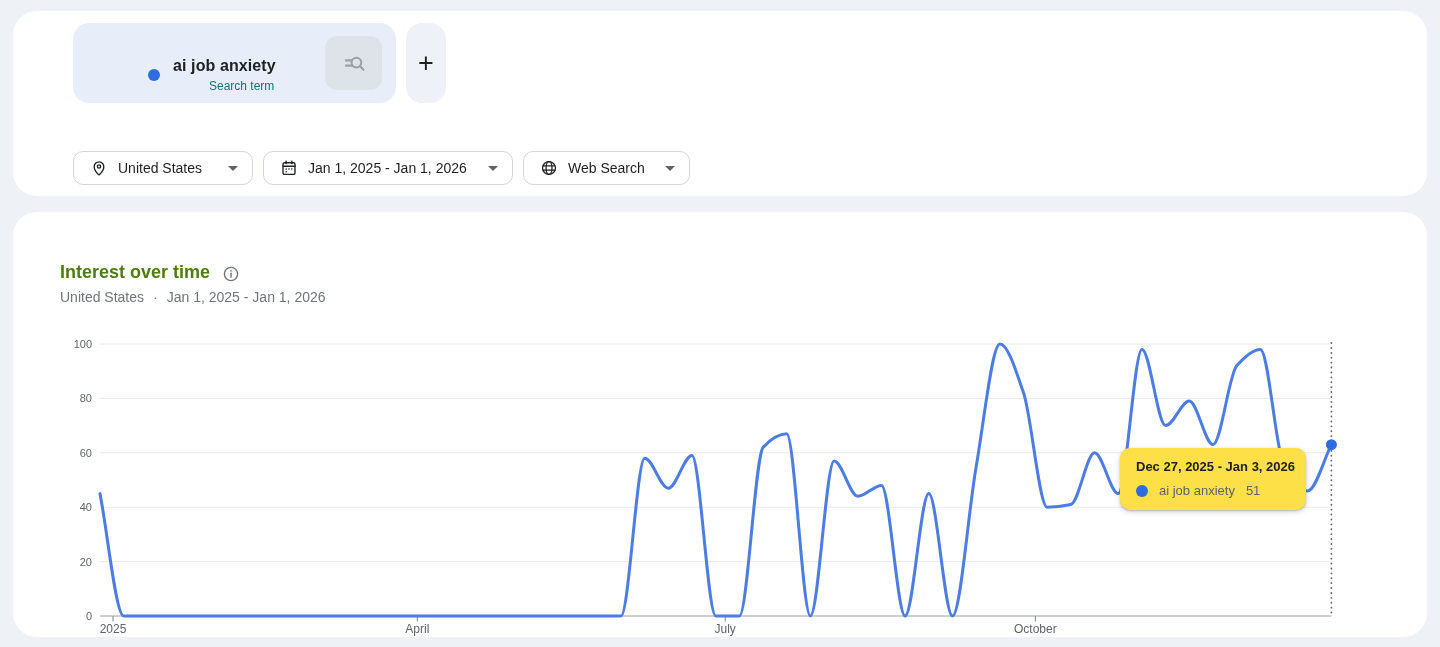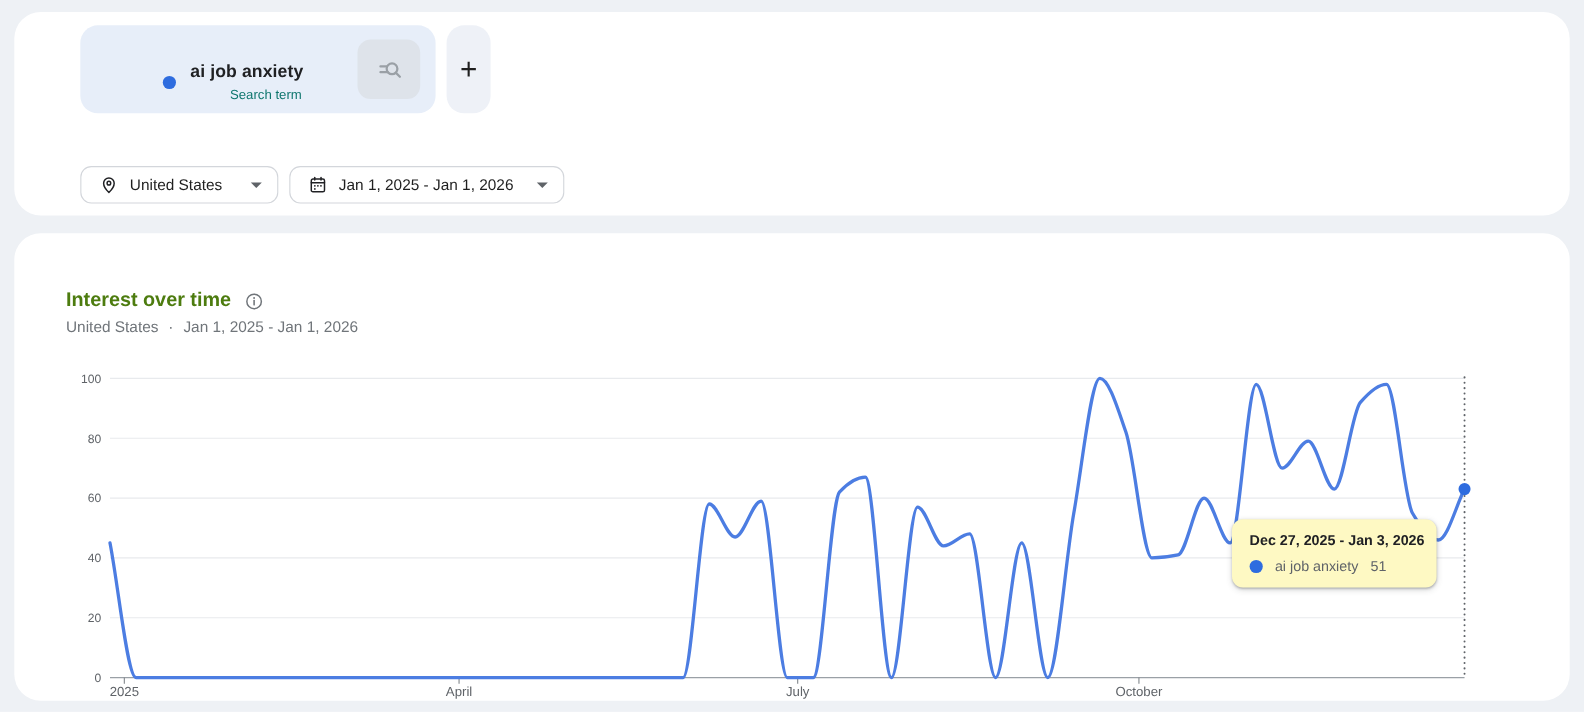--- a/index.html
+++ b/index.html
@@ -36,21 +36,21 @@
   .info-ic { position:absolute; left:222px; top:265px; width:18px; height:18px; cursor:pointer; }
   .chart-sub { position:absolute; left:60px; top:289px; font-size:14px; color:#70757a; display:flex; gap:9px; }
 
   
   svg.trend { position:absolute; left:13px; top:212px; width:1414px; height:425px; }
   svg.trend text { fill:#5f6368; }
   svg.trend text.ytick { font-size:11px; }
   svg.trend text.xtick { font-size:12px; }
 
   
-  .tooltip { position:absolute; left:1120px; top:472px; width:186px; background:#fef9c3;
+  .tooltip { position:absolute; left:1120px; top:448px; width:186px; background:#fde047;
              border-radius:10px; padding:11px 16px 12px 16px;
              box-shadow:0 1px 2px rgba(60,64,67,.30), 0 2px 6px rgba(60,64,67,.18); z-index:3; }
   .tt-title { font-size:13px; font-weight:bold; color:#202124; white-space:nowrap; }
   .tt-row { display:flex; align-items:center; margin-top:9px; }
   .tt-dot { width:12px; height:12px; border-radius:50%; flex:0 0 auto; }
   .tt-label { font-size:13px; color:#5f6368; margin-left:11px; white-space:nowrap; }
   .tt-val { font-size:13px; color:#5f6368; margin-left:11px; }
 </style>
 </head>
 <body>
@@ -103,20 +103,32 @@
             <circle cx="8.3" cy="13.3" r="1.1"></circle>
             <circle cx="12" cy="13.3" r="1.1"></circle>
             <circle cx="15.7" cy="13.3" r="1.1"></circle>
             <circle cx="8.3" cy="17" r="1.1"></circle>
           </g>
         </svg>
         <span class="lbl">Jan 1, 2025 - Jan 1, 2026</span>
         <span class="caret"></span>
       </div>
 
+      <div class="fbtn w-type">
+        <svg width="18" height="18" viewBox="0 0 24 24">
+          <g fill="none" stroke="#202124" stroke-width="1.7" stroke-linecap="round">
+            <circle cx="12" cy="12" r="8.6"></circle>
+            <ellipse cx="12" cy="12" rx="4" ry="8.6"></ellipse>
+            <line x1="3.9" y1="9.2" x2="20.1" y2="9.2"></line>
+            <line x1="3.9" y1="14.8" x2="20.1" y2="14.8"></line>
+          </g>
+        </svg>
+        <span class="lbl">Web Search</span>
+        <span class="caret"></span>
+      </div>
     </div>
   </div>
 
   <div class="card card-chart"></div>
 
   <div class="chart-title">Interest over time</div>
   <svg class="info-ic" viewBox="0 0 24 24">
     <circle cx="12" cy="12" r="8.8" fill="none" stroke="#70757a" stroke-width="1.8"></circle>
     <line x1="12" y1="11" x2="12" y2="16.2" stroke="#70757a" stroke-width="1.9" stroke-linecap="round"></line>
     <circle cx="12" cy="7.8" r="1.15" fill="#70757a"></circle>

